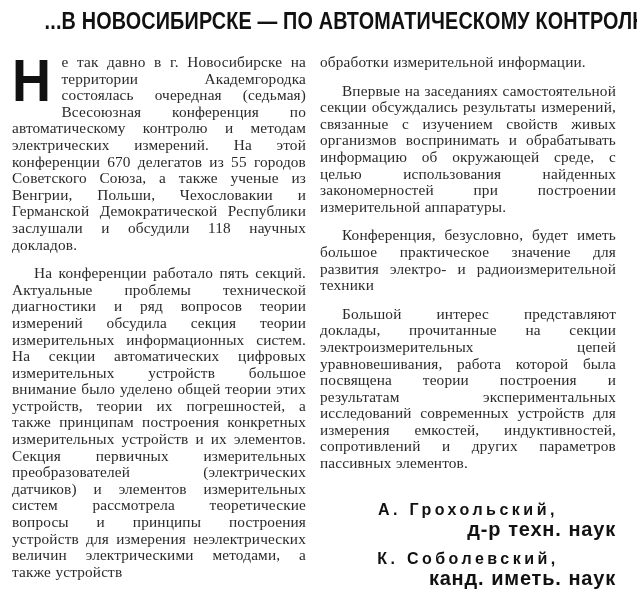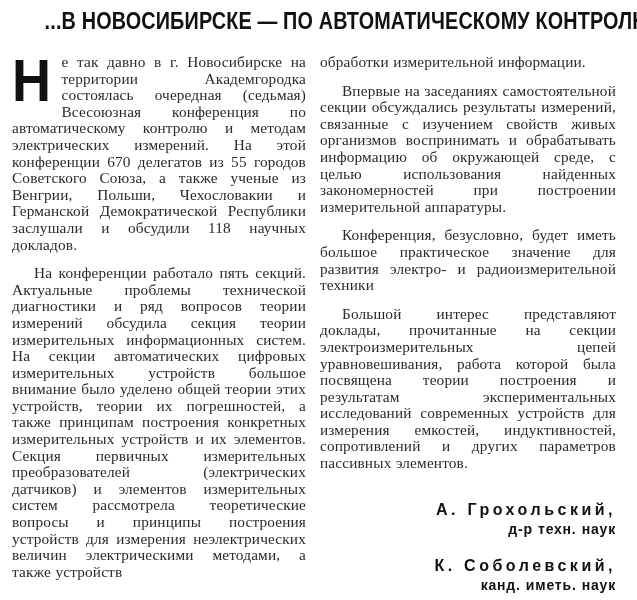--- a/index.html
+++ b/index.html
@@ -75,28 +75,29 @@
       margin-top: 28px;
       text-align: right;
       font-family: "Liberation Sans", "DejaVu Sans", sans-serif;
       font-weight: bold;
       color: #111;
     }
     .sig-name {
       font-size: 16px;
       letter-spacing: 3.5px;
       line-height: 20px;
+      text-align: center;
     }
     .sig-title {
-      font-size: 14px;
+      font-size: 20px;
       letter-spacing: 0.8px;
       line-height: 18px;
     }
     .sig-block + .sig-block {
-      margin-top: 18px;
+      margin-top: 11px;
     }
   </style>
 </head>
 <body>
 
 <h1 class="title">...В НОВОСИБИРСКЕ — ПО АВТОМАТИЧЕСКОМУ КОНТРОЛЮ</h1>
 
 <div class="col col-left">
   <p class="no-indent">
     <span class="drop-cap">Н</span><span>е так давно в г. Новосибирске на территории Академгородка состоялась очередная (седьмая) Всесоюзная конференция по автоматическому контролю и методам электрических измерений. На этой конференции 670 делегатов из 55 городов Советского Союза, а также ученые из Венгрии, Польши, Чехословакии и Германской Демократической Республики заслушали и обсудили 118 научных докладов.</span>

